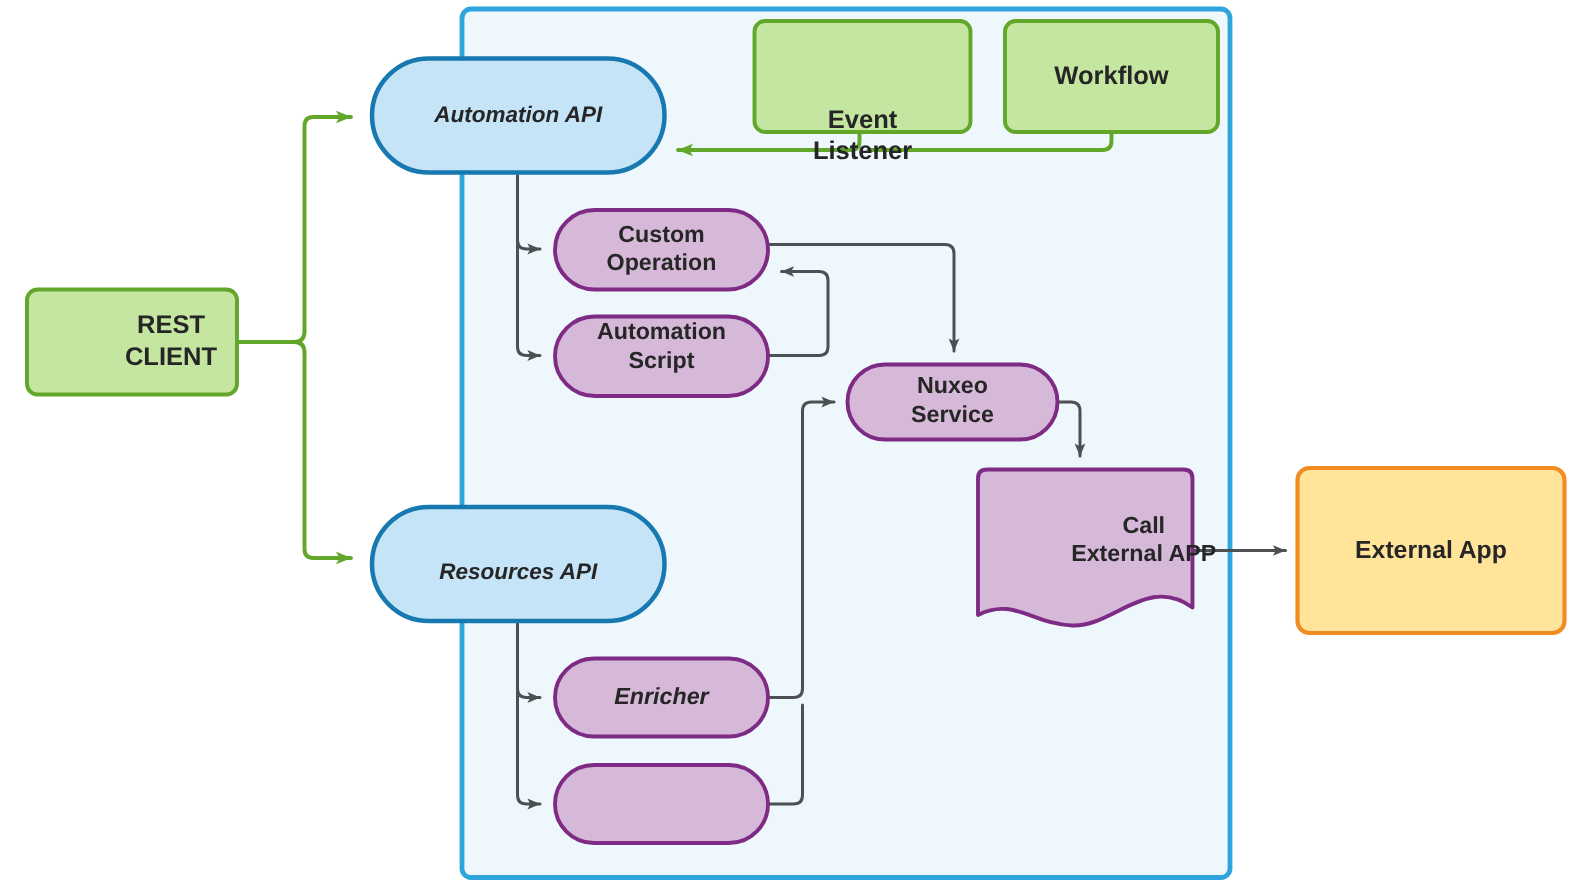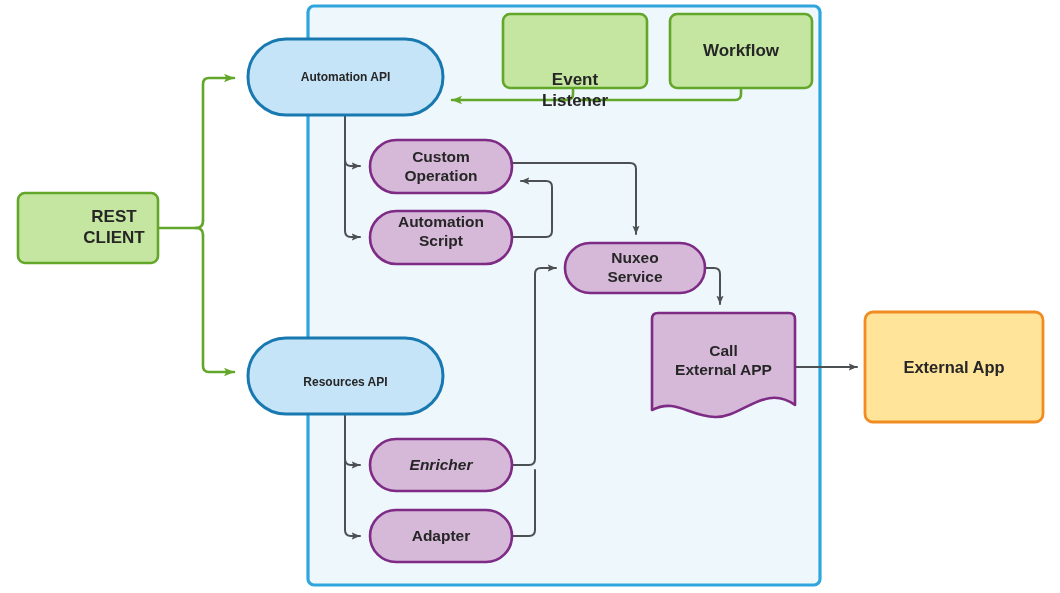--- a/index.html
+++ b/index.html
@@ -29,21 +29,21 @@
     display: flex;
     align-items: center;
     justify-content: center;
     text-align: center;
     color: #262626;
     font-weight: bold;
     line-height: 1.22;
     pointer-events: none;
     white-space: pre-line;
   }
-  .lbl-blue   { font-size: 12px; }
+  .lbl-blue   { font-size: 15px; font-style: italic; }
   .lbl-green  { font-size: 17px; }
   .lbl-purple { font-size: 15.5px; }
   .lbl-orange { font-size: 16.5px; }
 </style>
 </head>
 <body>
 
 <div id="diagram-root">
 
   <svg id="diagram-svg" viewBox="0 0 1060 593">
@@ -146,23 +146,22 @@
   <div class="node-label lbl-blue" style="left:248px; top:350px; width:195px; height:64px;">Resources API</div>
 
   <div class="node-label lbl-purple" style="left:370px; top:140px; width:142px; height:53px;">Custom
 Operation</div>
 
   <div class="node-label lbl-purple" style="left:370px; top:211px; width:142px; height:42px;">Automation
 Script</div>
 
   <div class="node-label lbl-purple" style="left:370px; top:439px; width:142px; height:52px;font-style:italic;">Enricher</div>
 
-  <div class="node-label lbl-purple" style="left:370px; top:510px; width:142px; height:52px;">Adapter</div>
 
   <div class="node-label lbl-purple" style="left:565px; top:243px; width:140px; height:50px;">Nuxeo
 Service</div>
 
-  <div class="node-label lbl-purple" style="left:652px; top:313px; width:143px; height:96px;">Call
+  <div class="node-label lbl-purple" style="left:652px; top:313px; width:143px; height:96px;padding-left:39px;">Call
 External APP</div>
 
   <div class="node-label lbl-orange" style="left:865px; top:312px; width:178px; height:110px;">External App</div>
 
 </div>
 
 </body></html>

